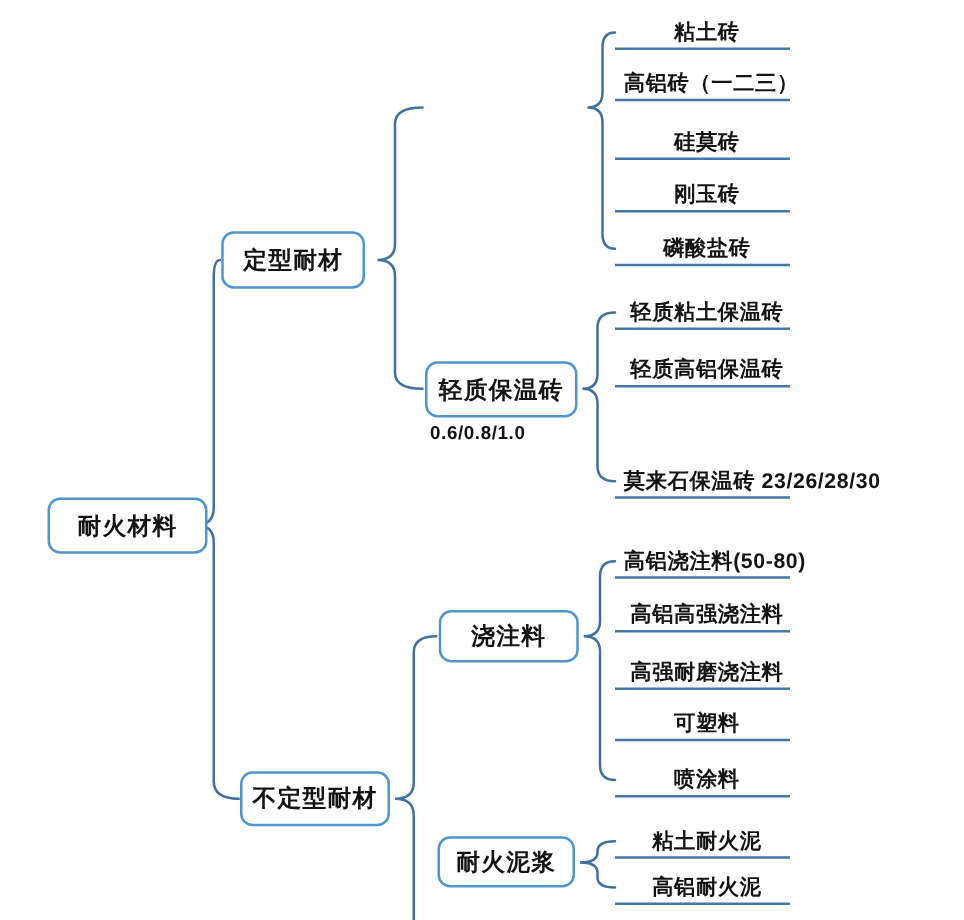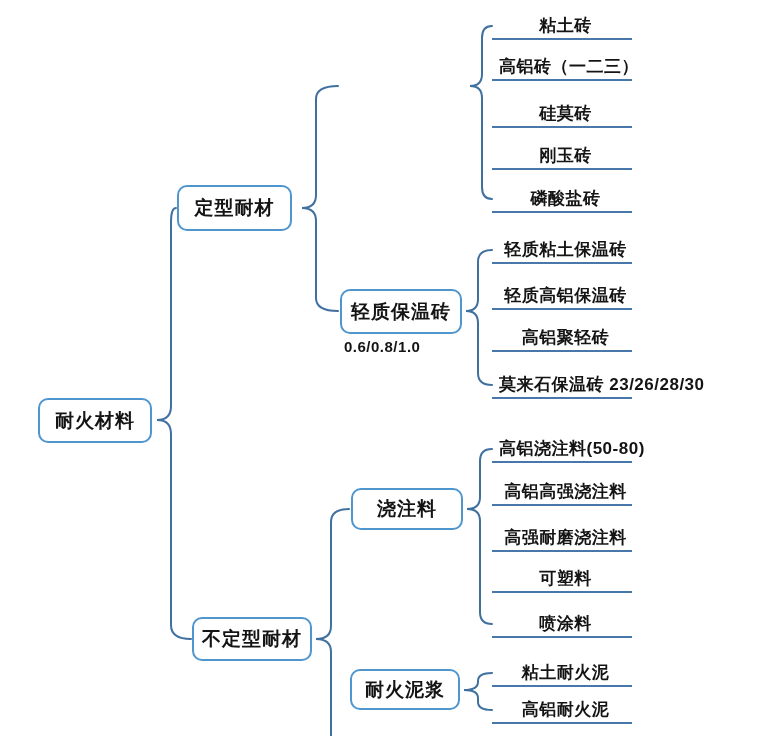--- a/index.html
+++ b/index.html
@@ -70,21 +70,21 @@
   <svg class="connectors" viewBox="0 0 771 736" xmlns="http://www.w3.org/2000/svg">
     <path d="M 176,208 Q 171,208 171,222 L 171,406 Q 171,420 157,420 Q 171,420 171,434 L 171,625 Q 171,639 191,639"></path>
     <path d="M 338,86 Q 316,86 316,99 L 316,195 Q 316,208 302,208 Q 316,208 316,221 L 316,298 Q 316,311 338,311"></path>
     <path d="M 492,26 Q 482,26 482,38 L 482,74 Q 482,86 470,86 Q 482,86 482,98 L 482,187 Q 482,199 492,199"></path>
     <path d="M 492,250 Q 478,250 478,262 L 478,299 Q 478,311 466,311 Q 478,311 478,323 L 478,373 Q 478,385 492,385"></path>
     <path d="M 349,509 Q 331,509 331,522 L 331,626 Q 331,639 316,639 Q 331,639 331,652 L 331,742"></path>
     <path d="M 492,449 Q 480,449 480,461 L 480,497 Q 480,509 467,509 Q 480,509 480,521 L 480,612 Q 480,624 492,624"></path>
     <path d="M 492,673 Q 478,673 478,681 L 478,682 Q 478,690 464,690 Q 478,690 478,698 L 478,702 Q 478,710 492,710"></path>
   </svg>
 
-  <div class="topic" style="left:38px;top:398px;width:114px;height:45px;">耐火材料</div>
+  <div class="topic" style="left:38px;top:398px;width:128px;height:45px;">耐火材料</div>
 
   <div class="topic" style="left:177px;top:185px;width:115px;height:46px;">定型耐材</div>
 
   <div class="topic" style="left:192px;top:617px;width:120px;height:44px;">不定型耐材</div>
 
 
   <div class="topic" style="left:340px;top:289px;width:122px;height:45px;">轻质保温砖</div>
 
   <div class="note" style="left:344px;top:338px;">0.6/0.8/1.0</div>
 
@@ -93,21 +93,20 @@
   <div class="topic" style="left:350px;top:669px;width:110px;height:41px;">耐火泥浆</div>
 
   <div class="leaf" style="top:13px;">粘土砖</div>
   <div class="leaf" style="top:54px;">高铝砖（一二三）</div>
   <div class="leaf" style="top:101px;">硅莫砖</div>
   <div class="leaf" style="top:186px;">磷酸盐砖</div>
   <div class="leaf" style="top:143px;">刚玉砖</div>
 
   <div class="leaf" style="top:237px;">轻质粘土保温砖</div>
   <div class="leaf" style="top:283px;">轻质高铝保温砖</div>
-  <div class="leaf" style="top:325px;">高铝聚轻砖</div>
   <div class="leaf" style="top:372px;">莫来石保温砖 23/26/28/30</div>
 
   <div class="leaf" style="top:436px;">高铝浇注料(50-80)</div>
   <div class="leaf" style="top:479px;">高铝高强浇注料</div>
   <div class="leaf" style="top:525px;">高强耐磨浇注料</div>
   <div class="leaf" style="top:566px;">可塑料</div>
   <div class="leaf" style="top:611px;">喷涂料</div>
 
   <div class="leaf" style="top:660px;">粘土耐火泥</div>
   <div class="leaf" style="top:697px;">高铝耐火泥</div>

